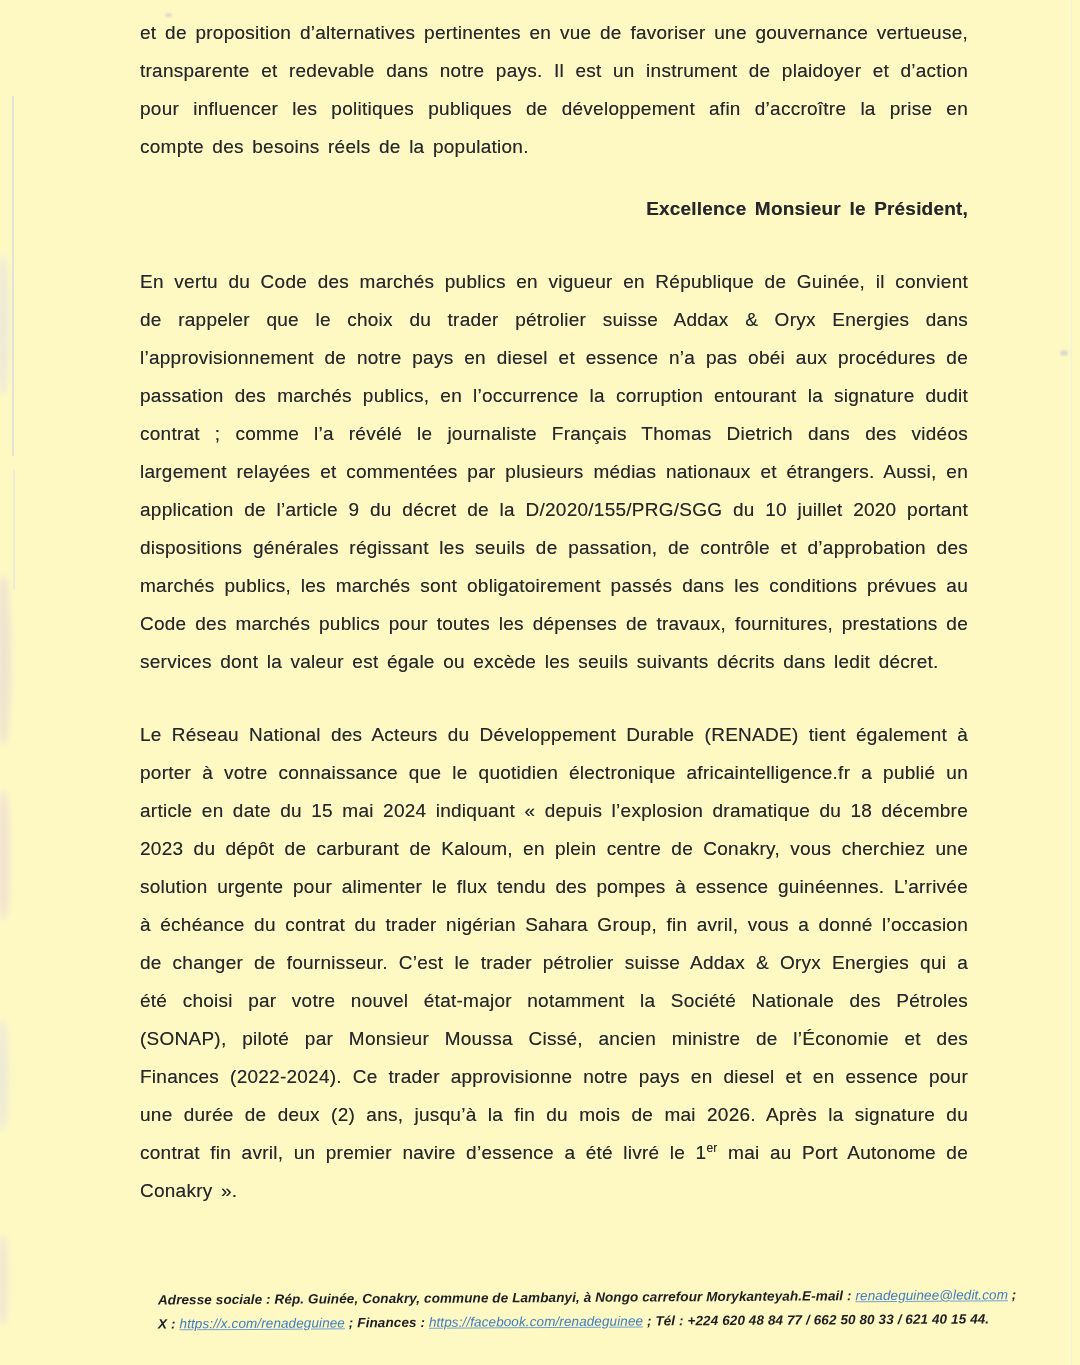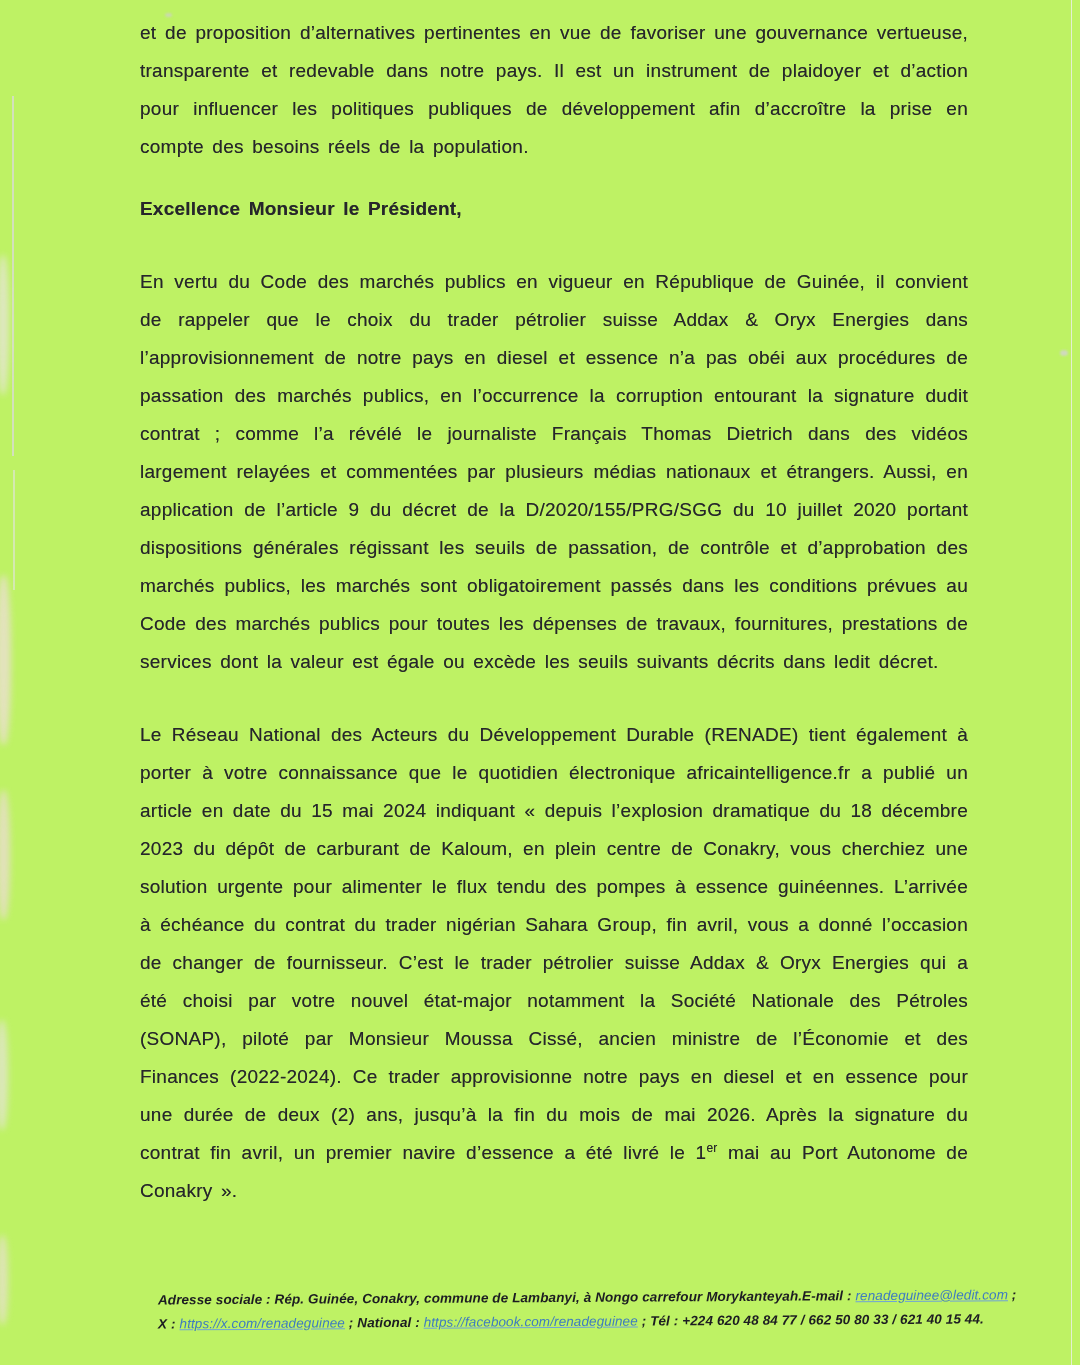--- a/index.html
+++ b/index.html
@@ -1,20 +1,20 @@
 <!DOCTYPE html>
 <html lang="fr"><head>
 <meta charset="utf-8">
 <style>
   html, body { margin: 0; padding: 0; background: #ffffff; }
   .page {
     position: relative;
     width: 1080px;
     height: 1365px;
-    background: #bef264;
+    background: #fef9c3;
     overflow: hidden;
     font-family: "Liberation Sans", sans-serif;
   }
   
   .artifact { position: absolute; pointer-events: none; }
   .edge-line-left {
     left: 12px; top: 96px; width: 2px; height: 360px;
     background: #d9d9d9; opacity: .75;
   }
   .edge-line-left2 {
@@ -42,21 +42,21 @@
     line-height: 38px;
     text-align: justify;
     letter-spacing: 0.25px;
     word-spacing: 3px;
     text-shadow: 0 0 0.5px rgba(38,38,43,0.55);
   }
   .content p { margin: 0; }
   .salutation {
     margin-top: 24px !important;
     font-weight: 700;
-    text-align: left;
+    text-align: right;
     letter-spacing: 0.2px;
   }
   .para-2 { margin-top: 35px !important; }
   .para-3 { margin-top: 35px !important; }
   .quote { }
   .quote sup { font-size: 12px; line-height: 0; }
   
   .footer {
     position: absolute;
     left: 158px; top: 1286px; width: 812px;
@@ -110,19 +110,19 @@
       <span>Adresse sociale : Rép. Guinée, Conakry, commune de Lambanyi, à Nongo carrefour Morykanteyah.</span>
       <span>
         <span>E-mail :</span>
         <a class="doc-link">renadeguinee@ledit.com</a>
         <span>;</span>
       </span>
     </div>
     <div class="footer-line2">
       <span>X :</span>
       <a class="doc-link">https://x.com/renadeguinee</a>
-      <span>; National :</span>
+      <span>; Finances :</span>
       <a class="doc-link">https://facebook.com/renadeguinee</a>
       <span>; Tél : +224 620 48 84 77 / 662 50 80 33 / 621 40 15 44.</span>
     </div>
   </div>
 
 </div>
 
 </body></html>

